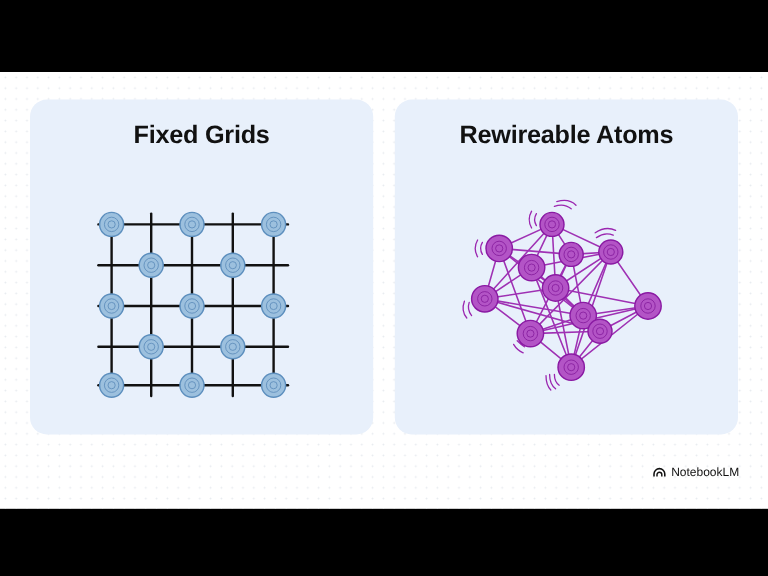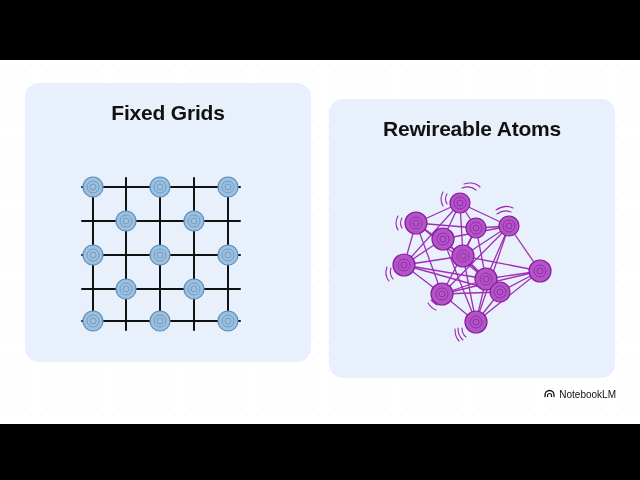--- a/index.html
+++ b/index.html
@@ -2,21 +2,21 @@
 <html><head>
 <meta charset="utf-8">
 <style>
   html, body { margin:0; padding:0; }
   body { width:640px; height:480px; background:#000; position:relative; overflow:hidden; font-family:"Liberation Sans", sans-serif; }
   .slide { position:absolute; left:0; top:60px; width:640px; height:364px; background:#ffffff;
     background-image: radial-gradient(circle, #e6e9ee 0.7px, transparent 0.9px);
     background-size: 9px 9px; }
   .panel { position:absolute; top:23px; width:286px; height:279px; background:#e8f0fb; border-radius:14px; }
   .panel.left { left:25px; }
-  .panel.right { left:329px;margin-top:16px; }
+  .panel.right { left:329px; }
   .panel-title { position:absolute; top:18px; left:0; right:0; text-align:center; font-weight:bold; font-size:21px; color:#111; letter-spacing:-0.2px; }
   .diagram { position:absolute; left:0; top:0; }
   .brand { position:absolute; right:24px; bottom:24px; display:flex; align-items:flex-start; gap:4px; font-size:10px; color:#111; }
   .brand svg { display:block; }
 </style>
 </head>
 <body>
 
 <div class="slide">
 

